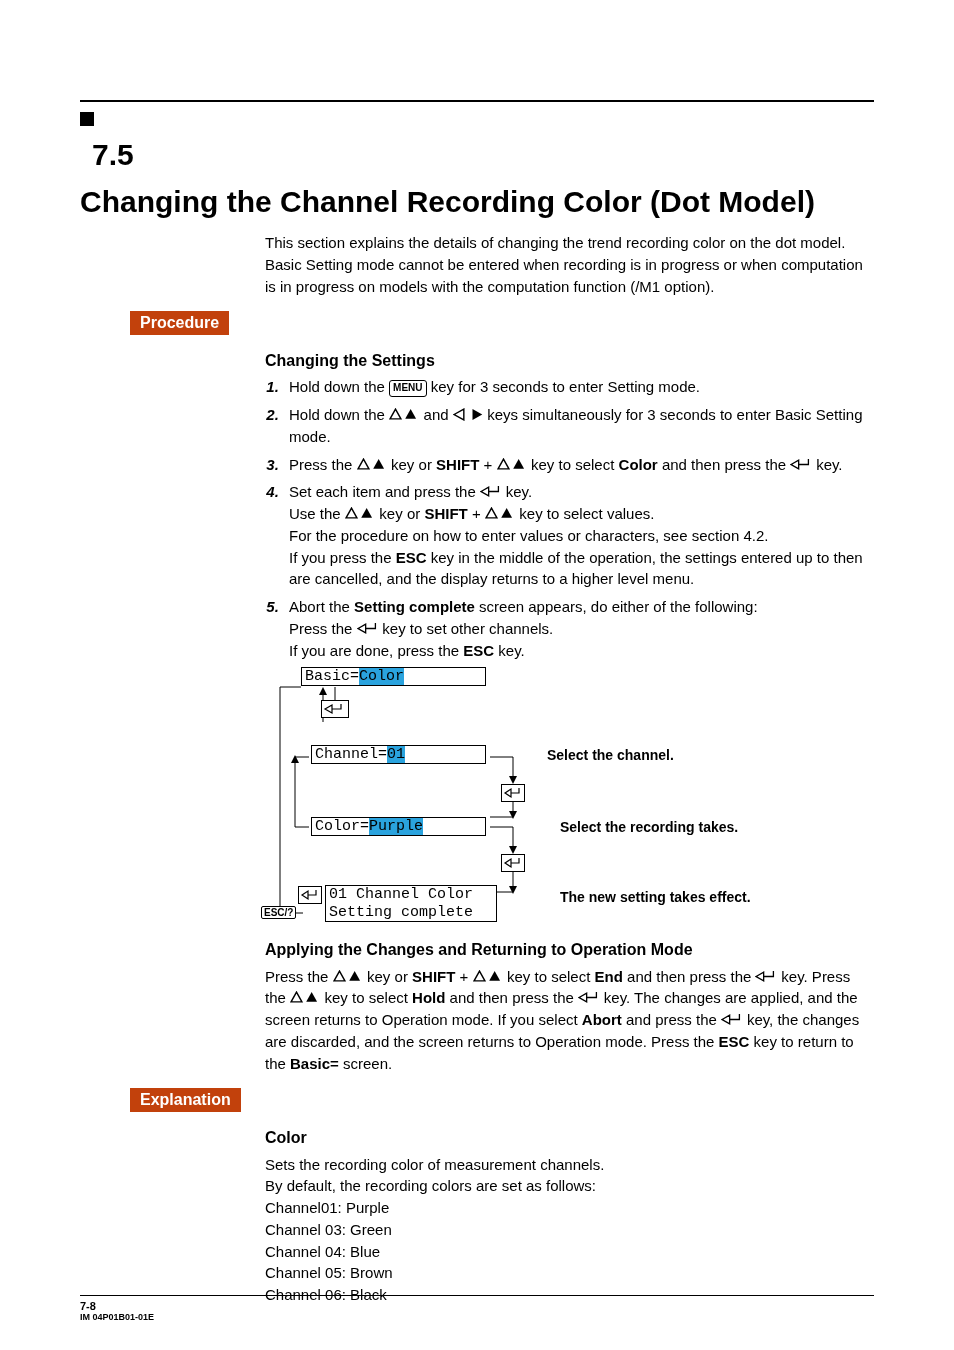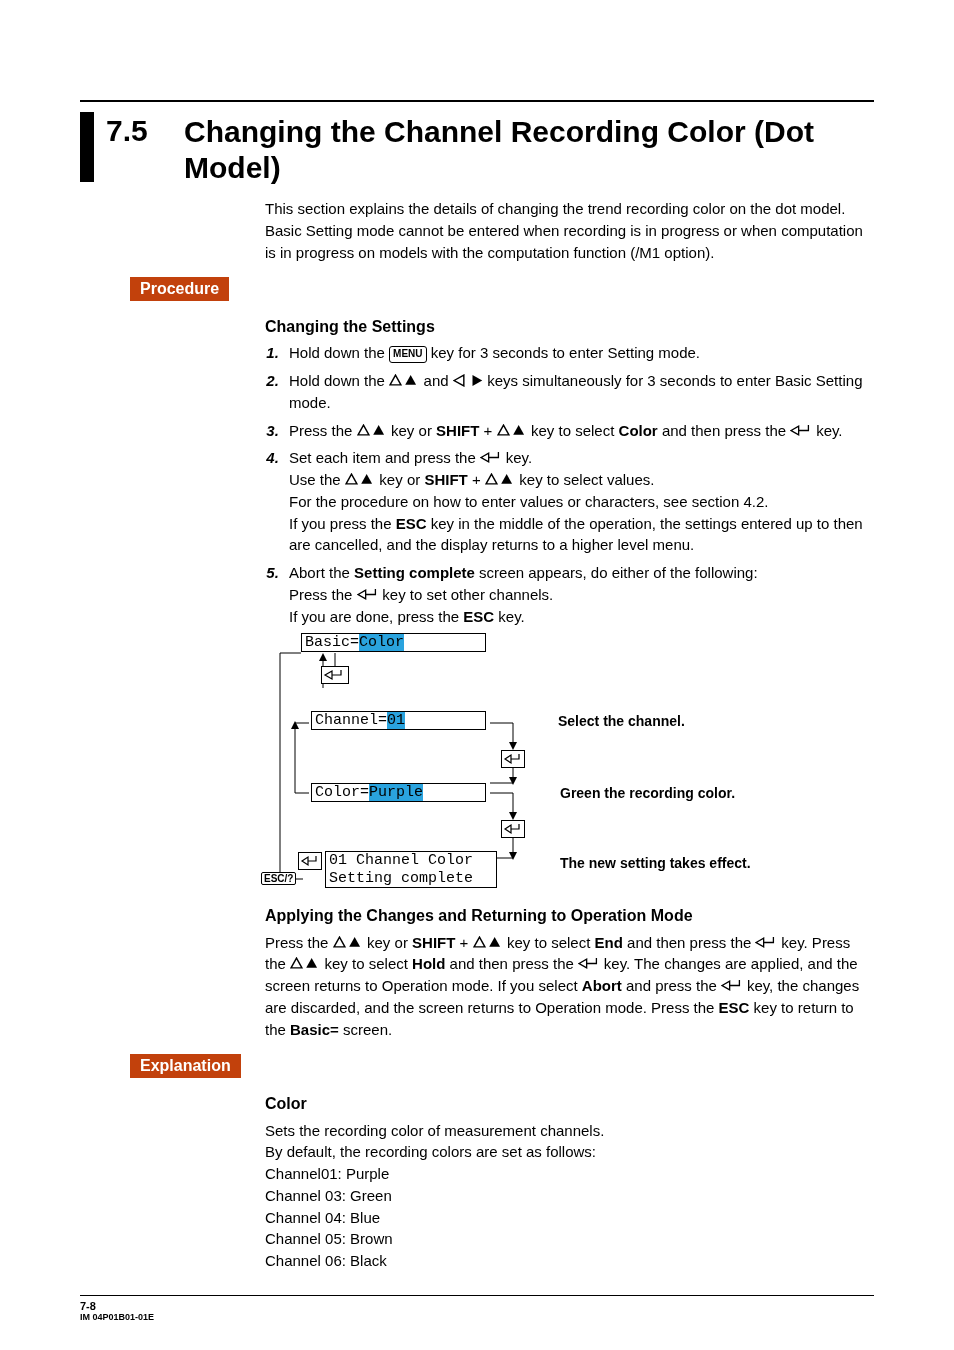--- a/index.html
+++ b/index.html
@@ -15,20 +15,21 @@
     position: relative;
   }
   .page {
     padding: 100px 80px 30px 80px;
   }
   .title-block {
     display: flex;
     align-items: flex-start;
     border-top: 2px solid #000;
     margin-bottom: 12px;
+    flex-direction: column;
   }
   .title-marker {
     width: 14px;
     height: 70px;
     background: #000;
     flex: 0 0 14px;
     margin-top: 10px;
   }
   .section-num {
     font-size: 30px;
@@ -270,32 +271,32 @@
 
     <div class="enter-icon-large" style="left:56px; top:33px;">
       <svg width="28" height="18" viewBox="0 0 28 18">
           <rect x="0.5" y="0.5" width="27" height="17" fill="#fff" stroke="#000"></rect>
           <polygon points="4,9 11,5 11,13" fill="none" stroke="#000" stroke-width="1.2"></polygon>
           <path d="M11 9 H20 V4" fill="none" stroke="#000" stroke-width="1.2"></path>
         </svg>
     </div>
 
     <div class="fbox" style="left:46px; top:78px; width:175px;"><span>Channel=</span><span class="hl">01</span></div>
-    <div class="caption" style="left:293px; top:80px;">Select the channel.</div>
+    <div class="caption" style="left:282px; top:80px;">Select the channel.</div>
 
     <div class="enter-icon-large" style="left:236px; top:117px;">
       <svg width="24" height="18" viewBox="0 0 24 18">
           <rect x="0.5" y="0.5" width="23" height="17" fill="#fff" stroke="#000"></rect>
           <polygon points="4,9 10,5 10,13" fill="none" stroke="#000" stroke-width="1.2"></polygon>
           <path d="M10 9 H18 V4" fill="none" stroke="#000" stroke-width="1.2"></path>
         </svg>
     </div>
 
     <div class="fbox" style="left:46px; top:150px; width:175px;"><span>Color=</span><span class="hl">Purple</span></div>
-    <div class="caption" style="left:295px; top:152px;">Green the recording color.</div>
+    <div class="caption" style="left:295px; top:152px;">Select the recording takes.</div>
 
     <div class="enter-icon-large" style="left:236px; top:187px;">
       <svg width="24" height="18" viewBox="0 0 24 18">
           <rect x="0.5" y="0.5" width="23" height="17" fill="#fff" stroke="#000"></rect>
           <polygon points="4,9 10,5 10,13" fill="none" stroke="#000" stroke-width="1.2"></polygon>
           <path d="M10 9 H18 V4" fill="none" stroke="#000" stroke-width="1.2"></path>
         </svg>
     </div>
 
     <div class="fbox" style="left:60px; top:218px; width:172px; line-height:1.15;"><span>01 Channel Color</span>

